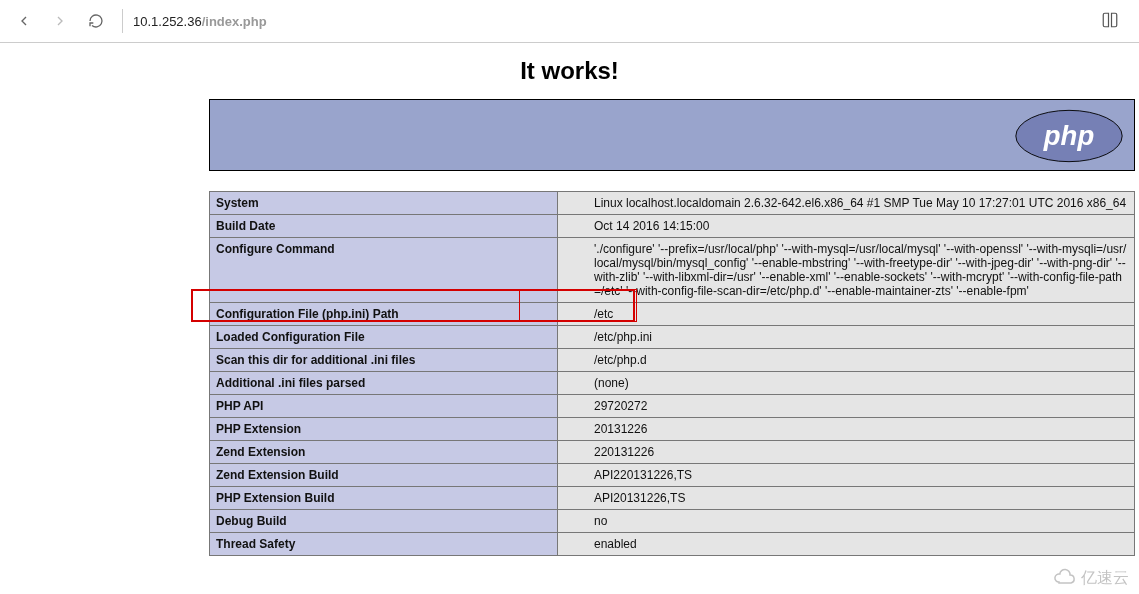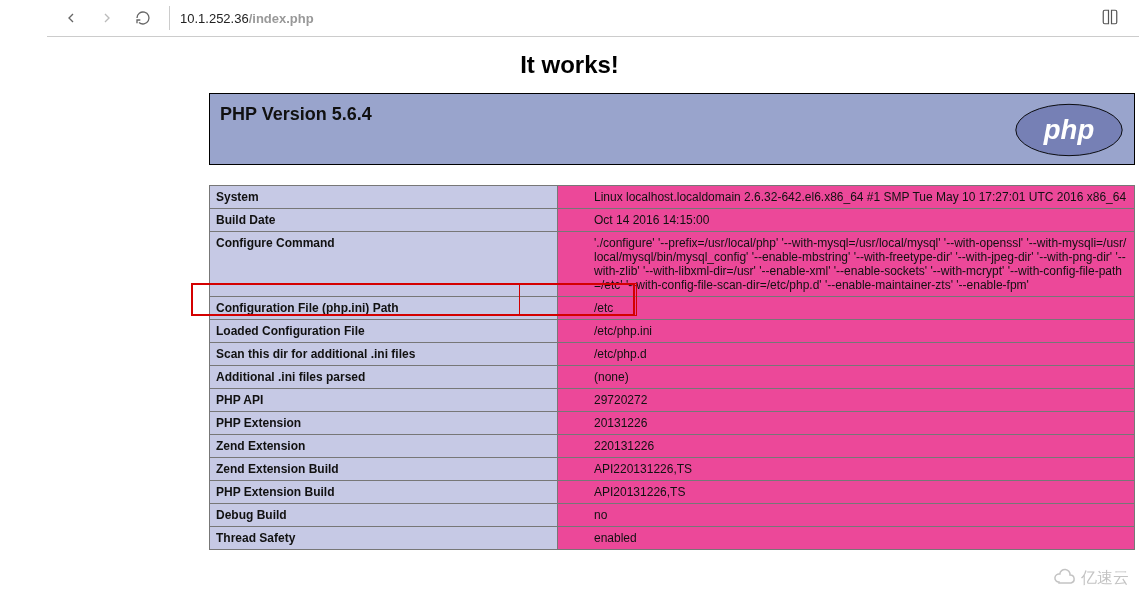--- a/index.html
+++ b/index.html
@@ -1,19 +1,19 @@
 <!DOCTYPE html>
 <html><head>
   <meta charset="utf-8">
   <style>
     * { margin: 0; padding: 0; box-sizing: border-box; }
     body { font-family: Arial, Helvetica, sans-serif; font-size: 12px; background: #fff; width: 1139px; }
     
     
-    .browser-bar { height: 37px; display: flex; align-items: center; padding: 0 8px; border-bottom: 1px solid #ccc; background: #fff; margin-left: 47px; }
+    .browser-bar { height: 43px; display: flex; align-items: center; padding: 0 8px; border-bottom: 1px solid #ccc; background: #fff; }
     .nav-btn { width: 32px; height: 32px; display: flex; align-items: center; justify-content: center; color: #666; cursor: pointer; margin-right: 4px; }
     .nav-btn.disabled { color: #bbb; }
     .nav-btn svg { width: 16px; height: 16px; }
     .addr-sep { width: 1px; height: 24px; background: #ccc; margin: 0 10px 0 6px; }
     .addr { font-size: 13px; color: #333; display: flex; align-items: baseline; }
     .addr .host { color: #222; }
     .addr .path { color: #999; font-weight: bold; }
     .right-icons { margin-left: auto; display: flex; align-items: center; gap: 8px; }
     .right-icons svg { width: 18px; height: 18px; color: #555; }
     
@@ -24,21 +24,21 @@
     .phpinfo-wrap { margin-left: 205px; }
     
     .php-header { background: #99a4cc; border: 1px solid #000; padding: 8px 10px; position: relative; height: 72px; display: flex; align-items: flex-start; }
     .php-header h1 { font-size: 18px; font-weight: bold; color: #111; margin-top: 2px; }
     .php-logo { position: absolute; right: 10px; top: 8px; width: 110px; height: 56px; }
     .php-logo svg { width: 100%; height: 100%; }
     
     .info-table { width: 100%; border-collapse: collapse; margin-top: 20px; }
     .info-table td { border: 1px solid #777; padding: 4px 6px; font-size: 12px; vertical-align: top; }
     .info-table td.k { background: #c6c9e5; font-weight: bold; color: #111; width: 348px; }
-    .info-table td.v { background: #ec4899; color: #111; word-break: break-all; padding-left: 36px; }
+    .info-table td.v { background: #e5e5e5; color: #111; word-break: break-all; padding-left: 36px; }
     
     .highlight-annotation { position: absolute; border: 2px solid #d40000; pointer-events: none; }
     
     .watermark { position: fixed; right: 10px; bottom: 4px; opacity: 0.5; display: flex; align-items: center; gap: 4px; font-size: 16px; color: #888; }
     .watermark svg { width: 24px; height: 24px; }
   </style>
 </head>
 <body>
 
 <div class="browser-bar">
@@ -73,21 +73,20 @@
     <div style="width:4px;"></div>
   </div>
 </div>
 
 <div class="page">
   <div class="it-works">It works!</div>
 
   <div class="phpinfo-wrap" style="position:relative;">
 
     <div class="php-header">
-      <h1>PHP Version 5.6.4</h1>
       <div class="php-logo">
         <svg viewBox="0 0 120 60">
           <ellipse cx="60" cy="30" rx="58" ry="28" fill="#7680b5" stroke="#000" stroke-width="1"></ellipse>
           <text x="60" y="40" text-anchor="middle" font-family="Arial" font-size="30" font-weight="bold" font-style="italic" fill="#fff">php</text>
         </svg>
       </div>
     </div>
 
     <table class="info-table">
       <tbody id="info-rows">

